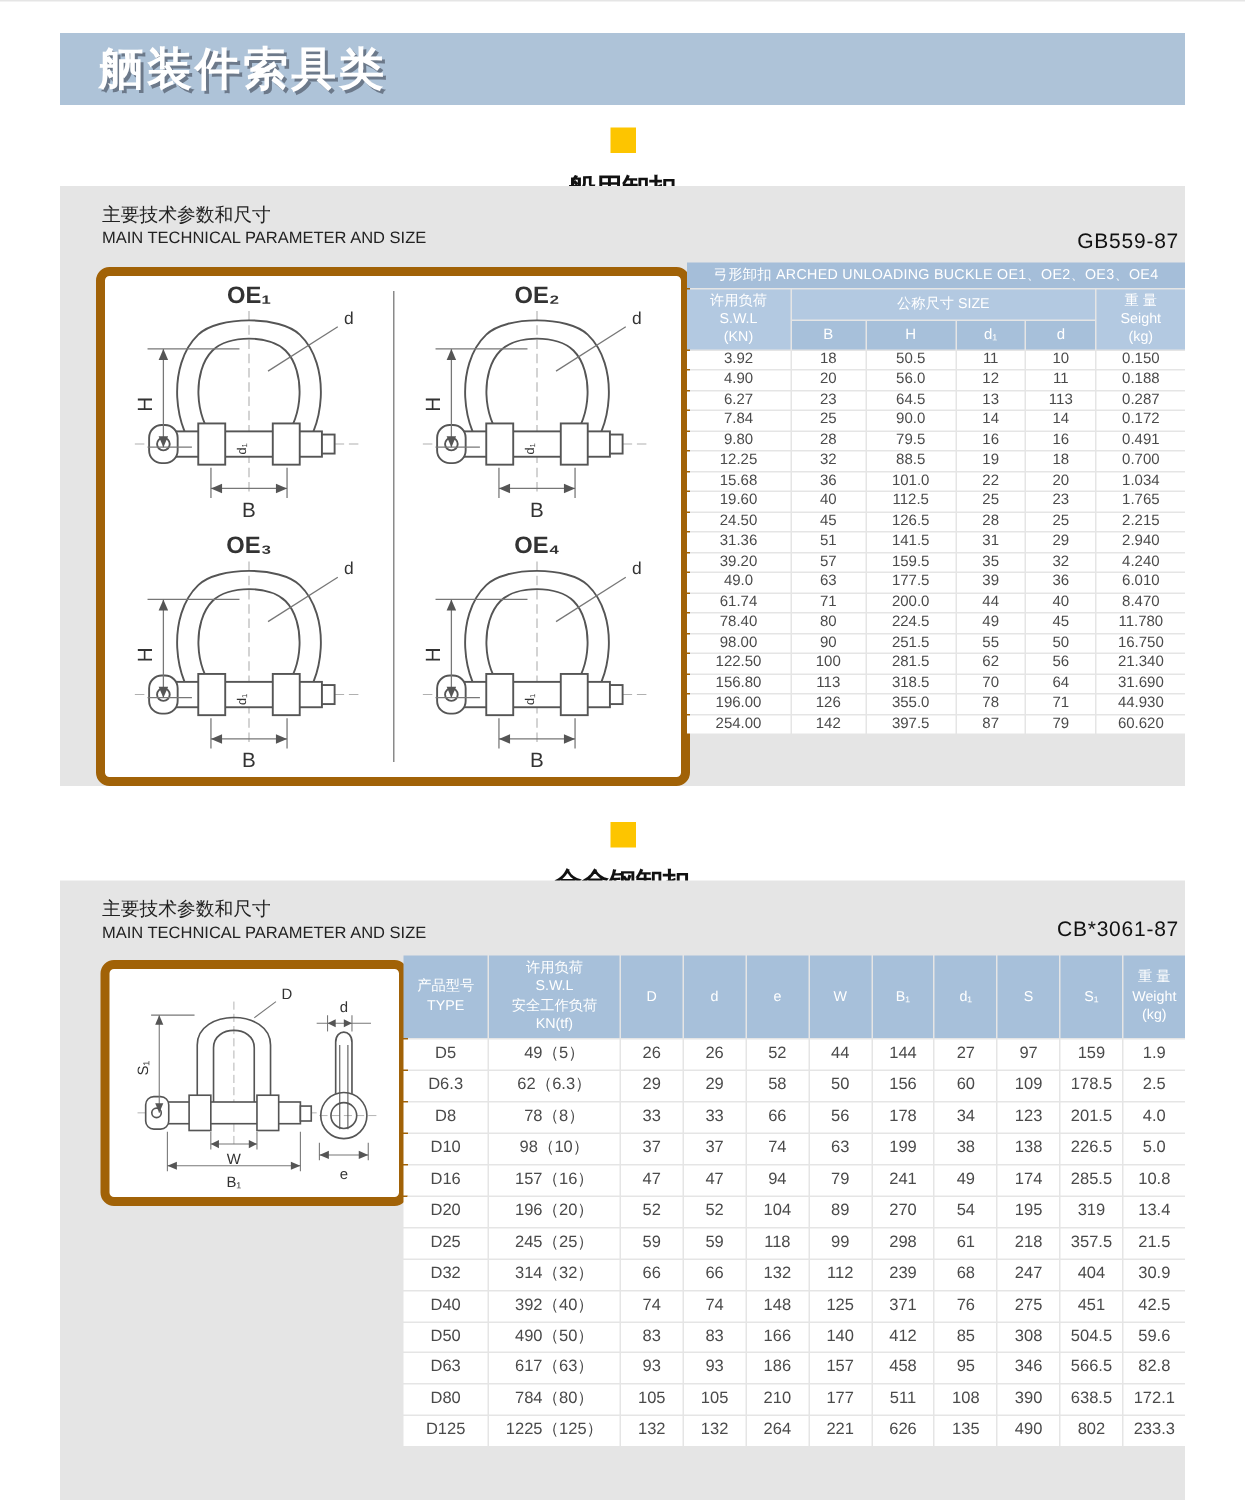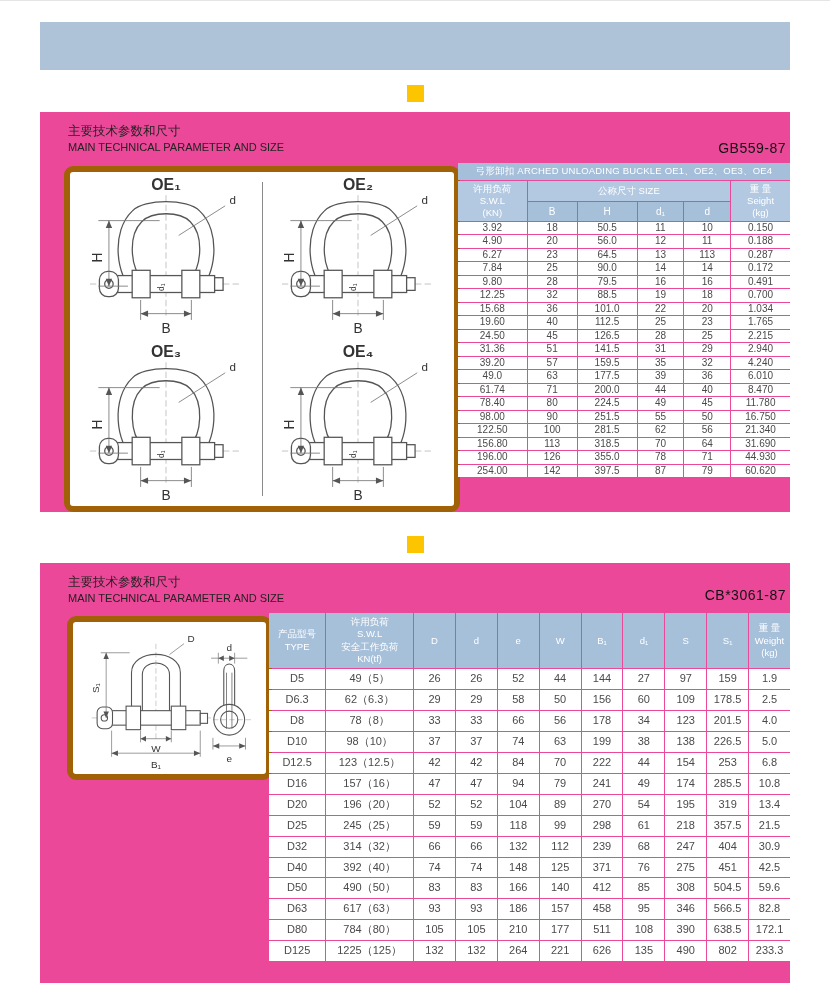--- a/index.html
+++ b/index.html
@@ -12,21 +12,21 @@
   .header-bar .en{font-size:21px;font-weight:bold;color:#fff;letter-spacing:.5px;text-shadow:2px 2px 0 rgba(96,108,124,.85);}
 
   
   .sec-head{margin:15px 40px 4px;display:flex;align-items:center;gap:11px;height:23px;flex-direction:column;}
   .sec-head.second{margin-top:24px;}
   .bullet{width:17px;height:17px;background:#fdc500;flex:0 0 auto;}
   .sec-head .zh{font-size:18px;font-weight:bold;color:#111;}
   .sec-head .en{font-size:13px;font-weight:bold;color:#111;letter-spacing:.3px;padding-top:3px;}
 
   
-  .panel{margin:4px 40px;background:#ec4899;position:relative;box-sizing:border-box;}
+  .panel{margin:16px 40px;background:#e5e5e5;position:relative;box-sizing:border-box;}
   .panel1{height:400px;}
   .panel2{height:420px;}
   .param{position:absolute;left:28px;top:10px;line-height:1.45;}
   .param .zh{font-size:12.5px;color:#222;}
   .param .en{font-size:11px;color:#222;}
   .standard{position:absolute;right:4px;font-size:14px;color:#111;letter-spacing:.5px;}
   .panel1 .standard{top:28px;}
   .panel2 .standard{top:24px;}
 
   
@@ -136,20 +136,21 @@
       <polygon points="148,137 155,134 155,140"></polygon>
           <polygon points="184,137 177,134 177,140"></polygon>
     </g>
   </g>
 </defs>
 </svg>
 
 <div class="page">
 
   <div class="header-bar">
+    <span class="zh">舾装件索具类</span>
   </div>
 
   <div class="sec-head">
     <span class="bullet"></span>
     <span class="zh">船用卸扣</span>
     <span class="en">SHIP'S UNLOADING BUCKLE</span>
   </div>
 
   <div class="panel panel1">
     <div class="param">
@@ -498,33 +499,20 @@
               <td>37</td>
               <td>74</td>
               <td>63</td>
               <td>199</td>
               <td>38</td>
               <td>138</td>
               <td>226.5</td>
               <td>5.0</td>
             </tr>
             <tr>
-              <td>D12.5</td>
-              <td>123（12.5）</td>
-              <td>42</td>
-              <td>42</td>
-              <td>84</td>
-              <td>70</td>
-              <td>222</td>
-              <td>44</td>
-              <td>154</td>
-              <td>253</td>
-              <td>6.8</td>
-            </tr>
-            <tr>
               <td>D16</td>
               <td>157（16）</td>
               <td>47</td>
               <td>47</td>
               <td>94</td>
               <td>79</td>
               <td>241</td>
               <td>49</td>
               <td>174</td>
               <td>285.5</td>

